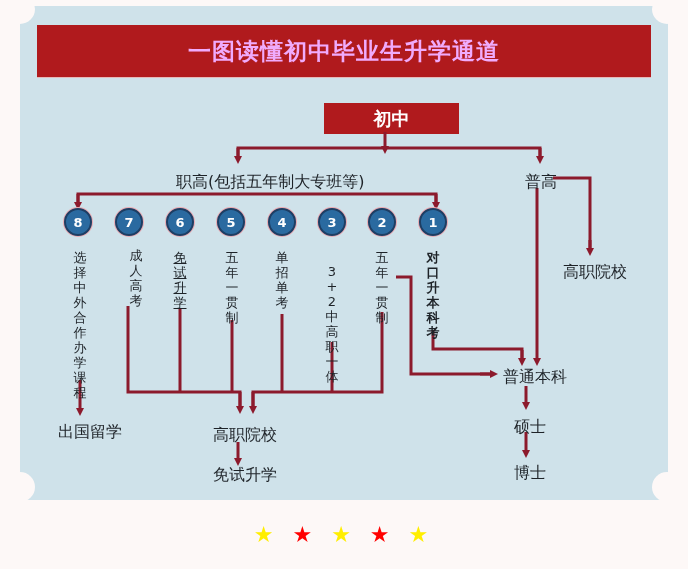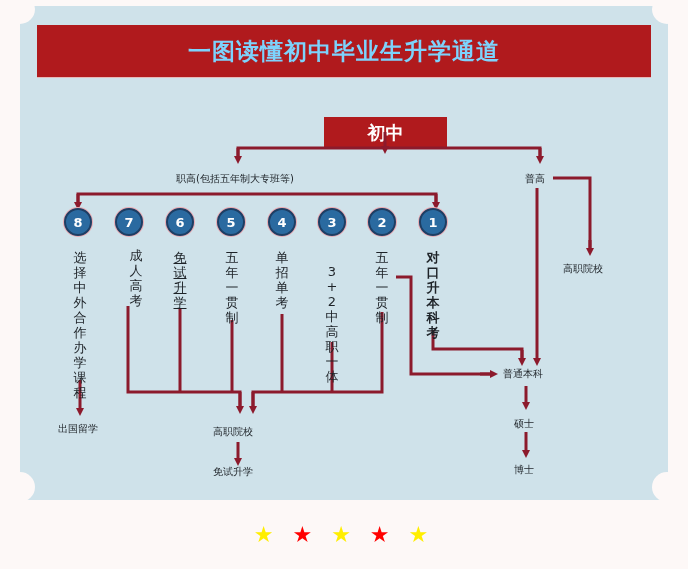--- a/index.html
+++ b/index.html
@@ -13,30 +13,30 @@
   }
   .corner {
     position: absolute; width: 30px; height: 30px; border-radius: 50%; background: #fdf8f7;
   }
   .title-bar {
     position: absolute; left: 37px; top: 25px; width: 614px; height: 52px;
     background: #b01a1d; box-shadow: 0 1px 0 #e6b9b9;
     display: flex; align-items: center; justify-content: center;
   }
   .title-bar span {
-    color: #7dd3fc; font-weight: bold; font-size: 23px; letter-spacing: 1px;
+    color: #f0abfc; font-weight: bold; font-size: 23px; letter-spacing: 1px;
   }
   .root-box {
-    position: absolute; left: 324px; top: 117px; width: 123px; height: 31px;
+    position: absolute; left: 324px; top: 103px; width: 135px; height: 31px;
     background: #b01a1d; display: flex; align-items: center; justify-content: center;
   }
   .root-box span { color: #fff; font-weight: bold; font-size: 18px; }
   svg.lines { position: absolute; left: 0; top: 0; }
   .node-label {
-    position: absolute; font-size: 10px; color: #1e2328; white-space: nowrap;
+    position: absolute; font-size: 16px; color: #1e2328; white-space: nowrap;
   }
   .vlabel {
     position: absolute; font-size: 13px; color: #1e2328; width: 14px; line-height: 15px;
     text-align: center; word-break: break-all; white-space: normal;
   }
   .badge {
     position: absolute; width: 24px; height: 24px; border-radius: 50%;
     background: #2a6aa0; border: 2px solid #1d3e63; color: #fff; font-weight: bold;
     font-size: 13px; display: flex; align-items: center; justify-content: center;
     box-shadow: 0 0 0 1px #e9a9b1;

